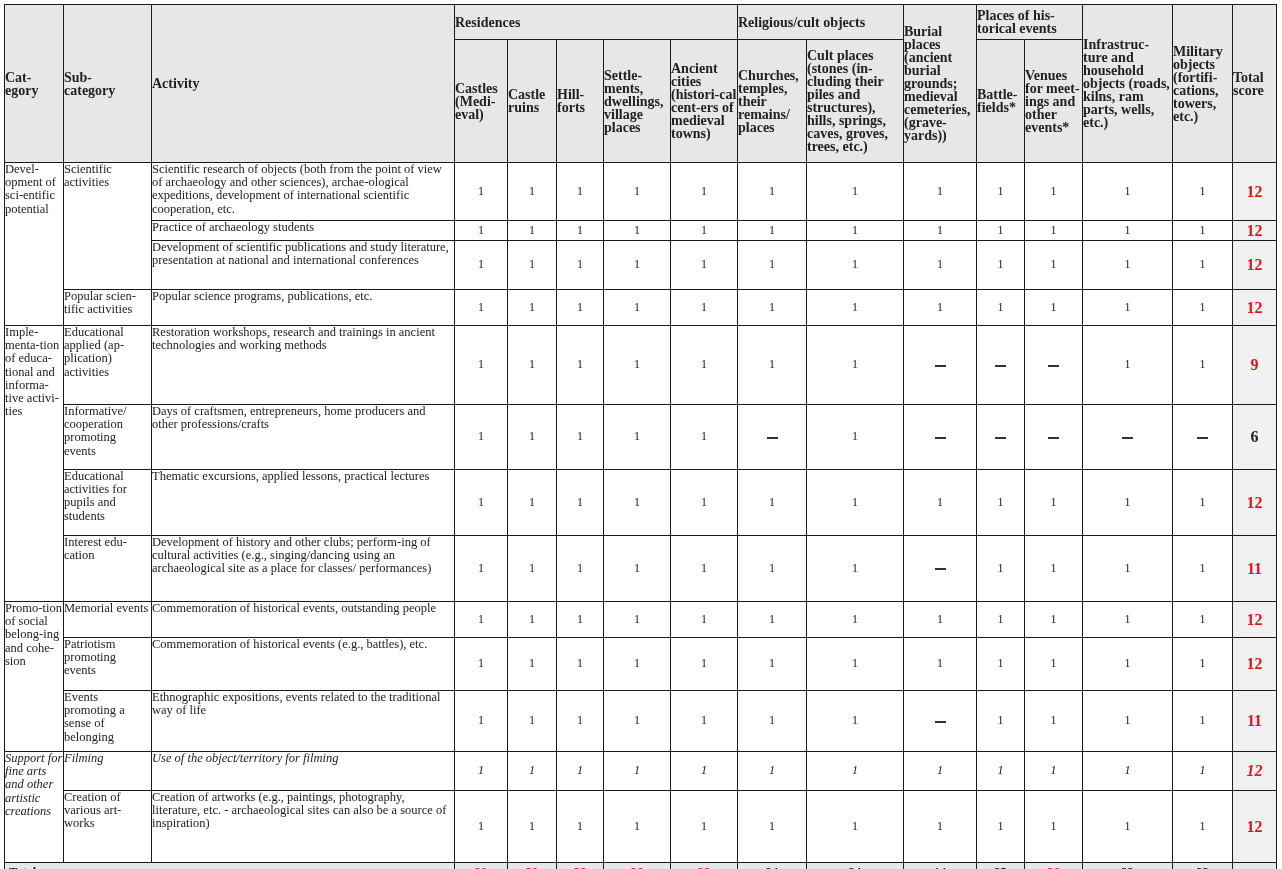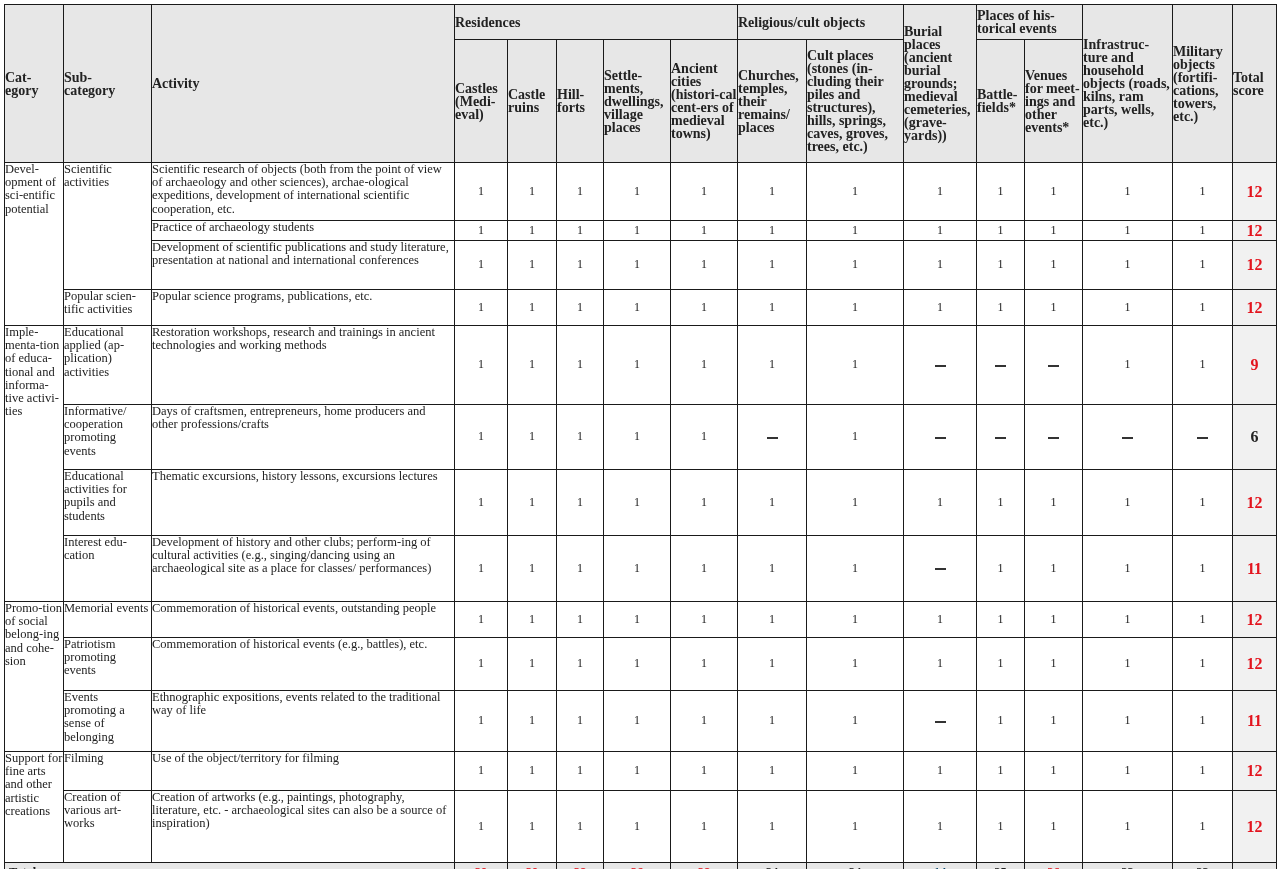--- a/index.html
+++ b/index.html
@@ -174,21 +174,21 @@
         <td class="num">1</td>
         <td class="dash"><span class="dashbar"></span></td>
         <td class="dash"><span class="dashbar"></span></td>
         <td class="dash"><span class="dashbar"></span></td>
         <td class="dash"><span class="dashbar"></span></td>
         <td class="dash"><span class="dashbar"></span></td>
         <td class="total" style="color: rgb(34, 34, 34);">6</td>
       </tr>
       <tr style="height: 66px; padding-left: 24px;">
         <td class="sub" rowspan="1">Educational activities for pupils and students</td>
-        <td class="act">Thematic excursions, history lessons, excursions lectures</td>
+        <td class="act">Thematic excursions, applied lessons, practical lectures</td>
         <td class="num">1</td>
         <td class="num">1</td>
         <td class="num">1</td>
         <td class="num">1</td>
         <td class="num">1</td>
         <td class="num">1</td>
         <td class="num">1</td>
         <td class="num">1</td>
         <td class="num">1</td>
         <td class="num">1</td>
@@ -258,21 +258,21 @@
         <td class="num">1</td>
         <td class="num">1</td>
         <td class="num">1</td>
         <td class="dash"><span class="dashbar"></span></td>
         <td class="num">1</td>
         <td class="num">1</td>
         <td class="num">1</td>
         <td class="num">1</td>
         <td class="total" style="color: rgb(227, 20, 30);">11</td>
       </tr>
-      <tr style="height: 39px;">
+      <tr style="height: 39px; font-style: italic;">
         <td class="cat" rowspan="2">Support for fine arts and other artistic creations</td>
         <td class="sub" rowspan="1">Filming</td>
         <td class="act">Use of the object/territory for filming</td>
         <td class="num">1</td>
         <td class="num">1</td>
         <td class="num">1</td>
         <td class="num">1</td>
         <td class="num">1</td>
         <td class="num">1</td>
         <td class="num">1</td>

